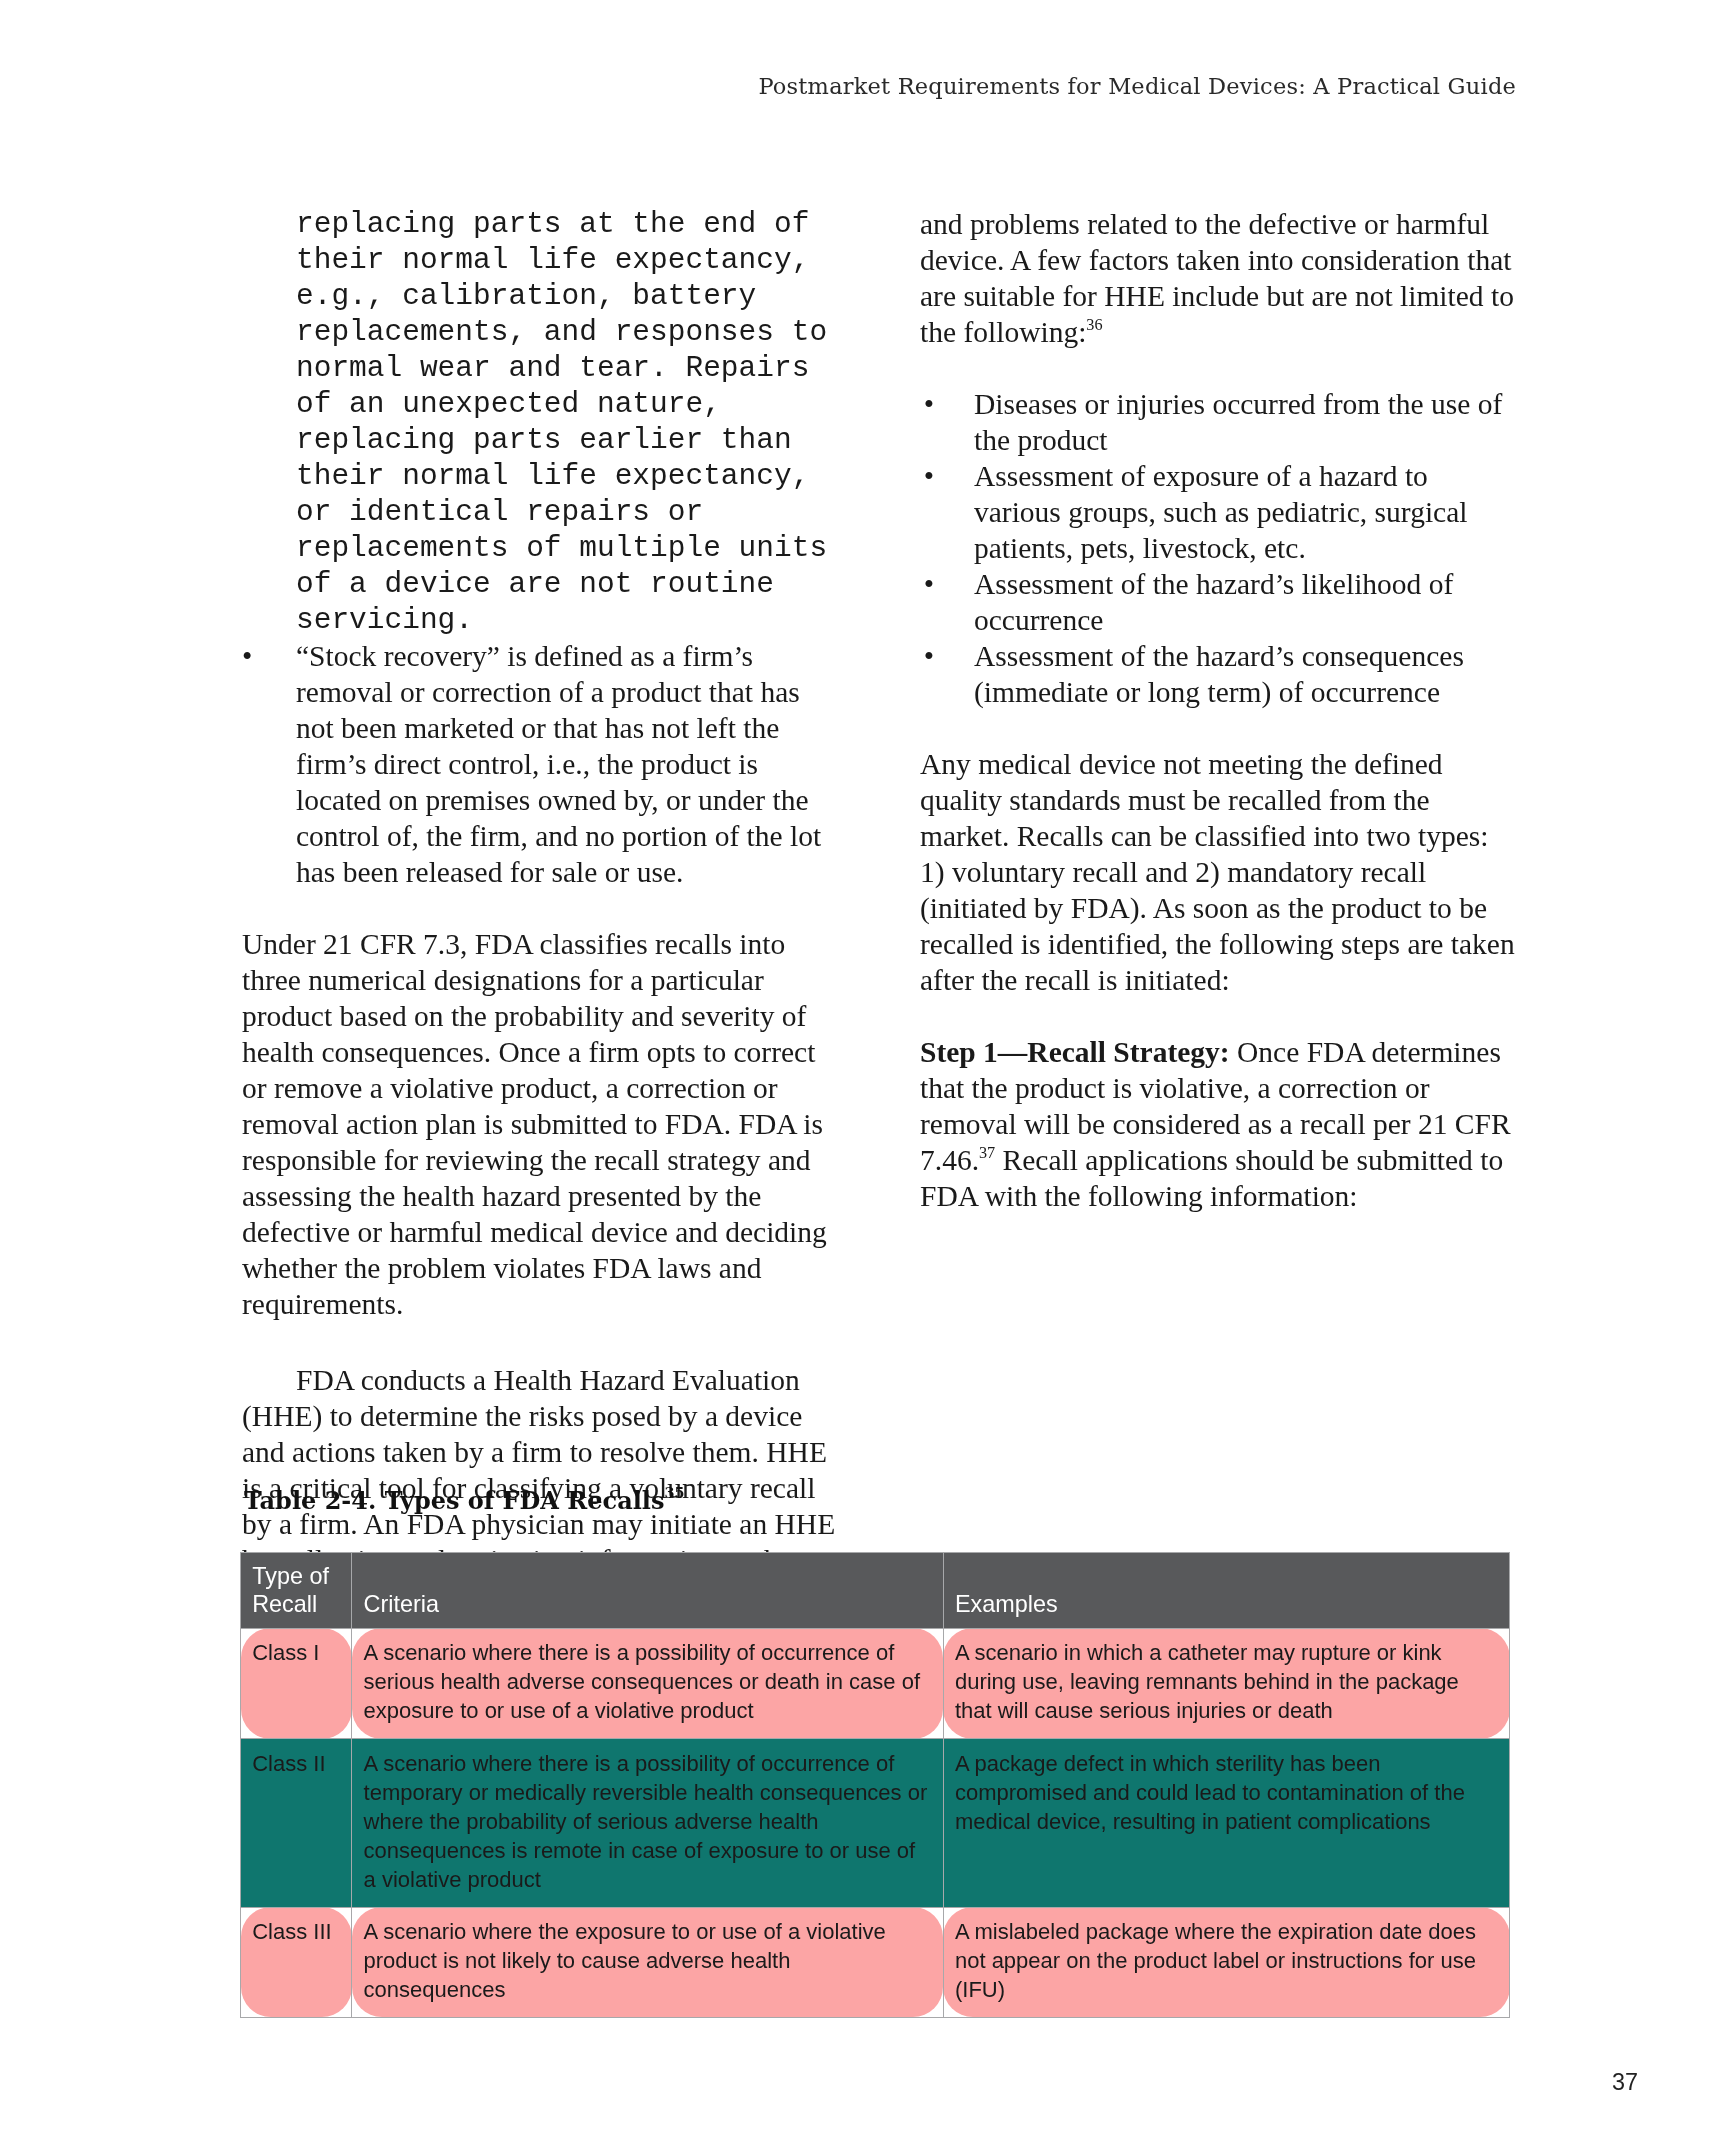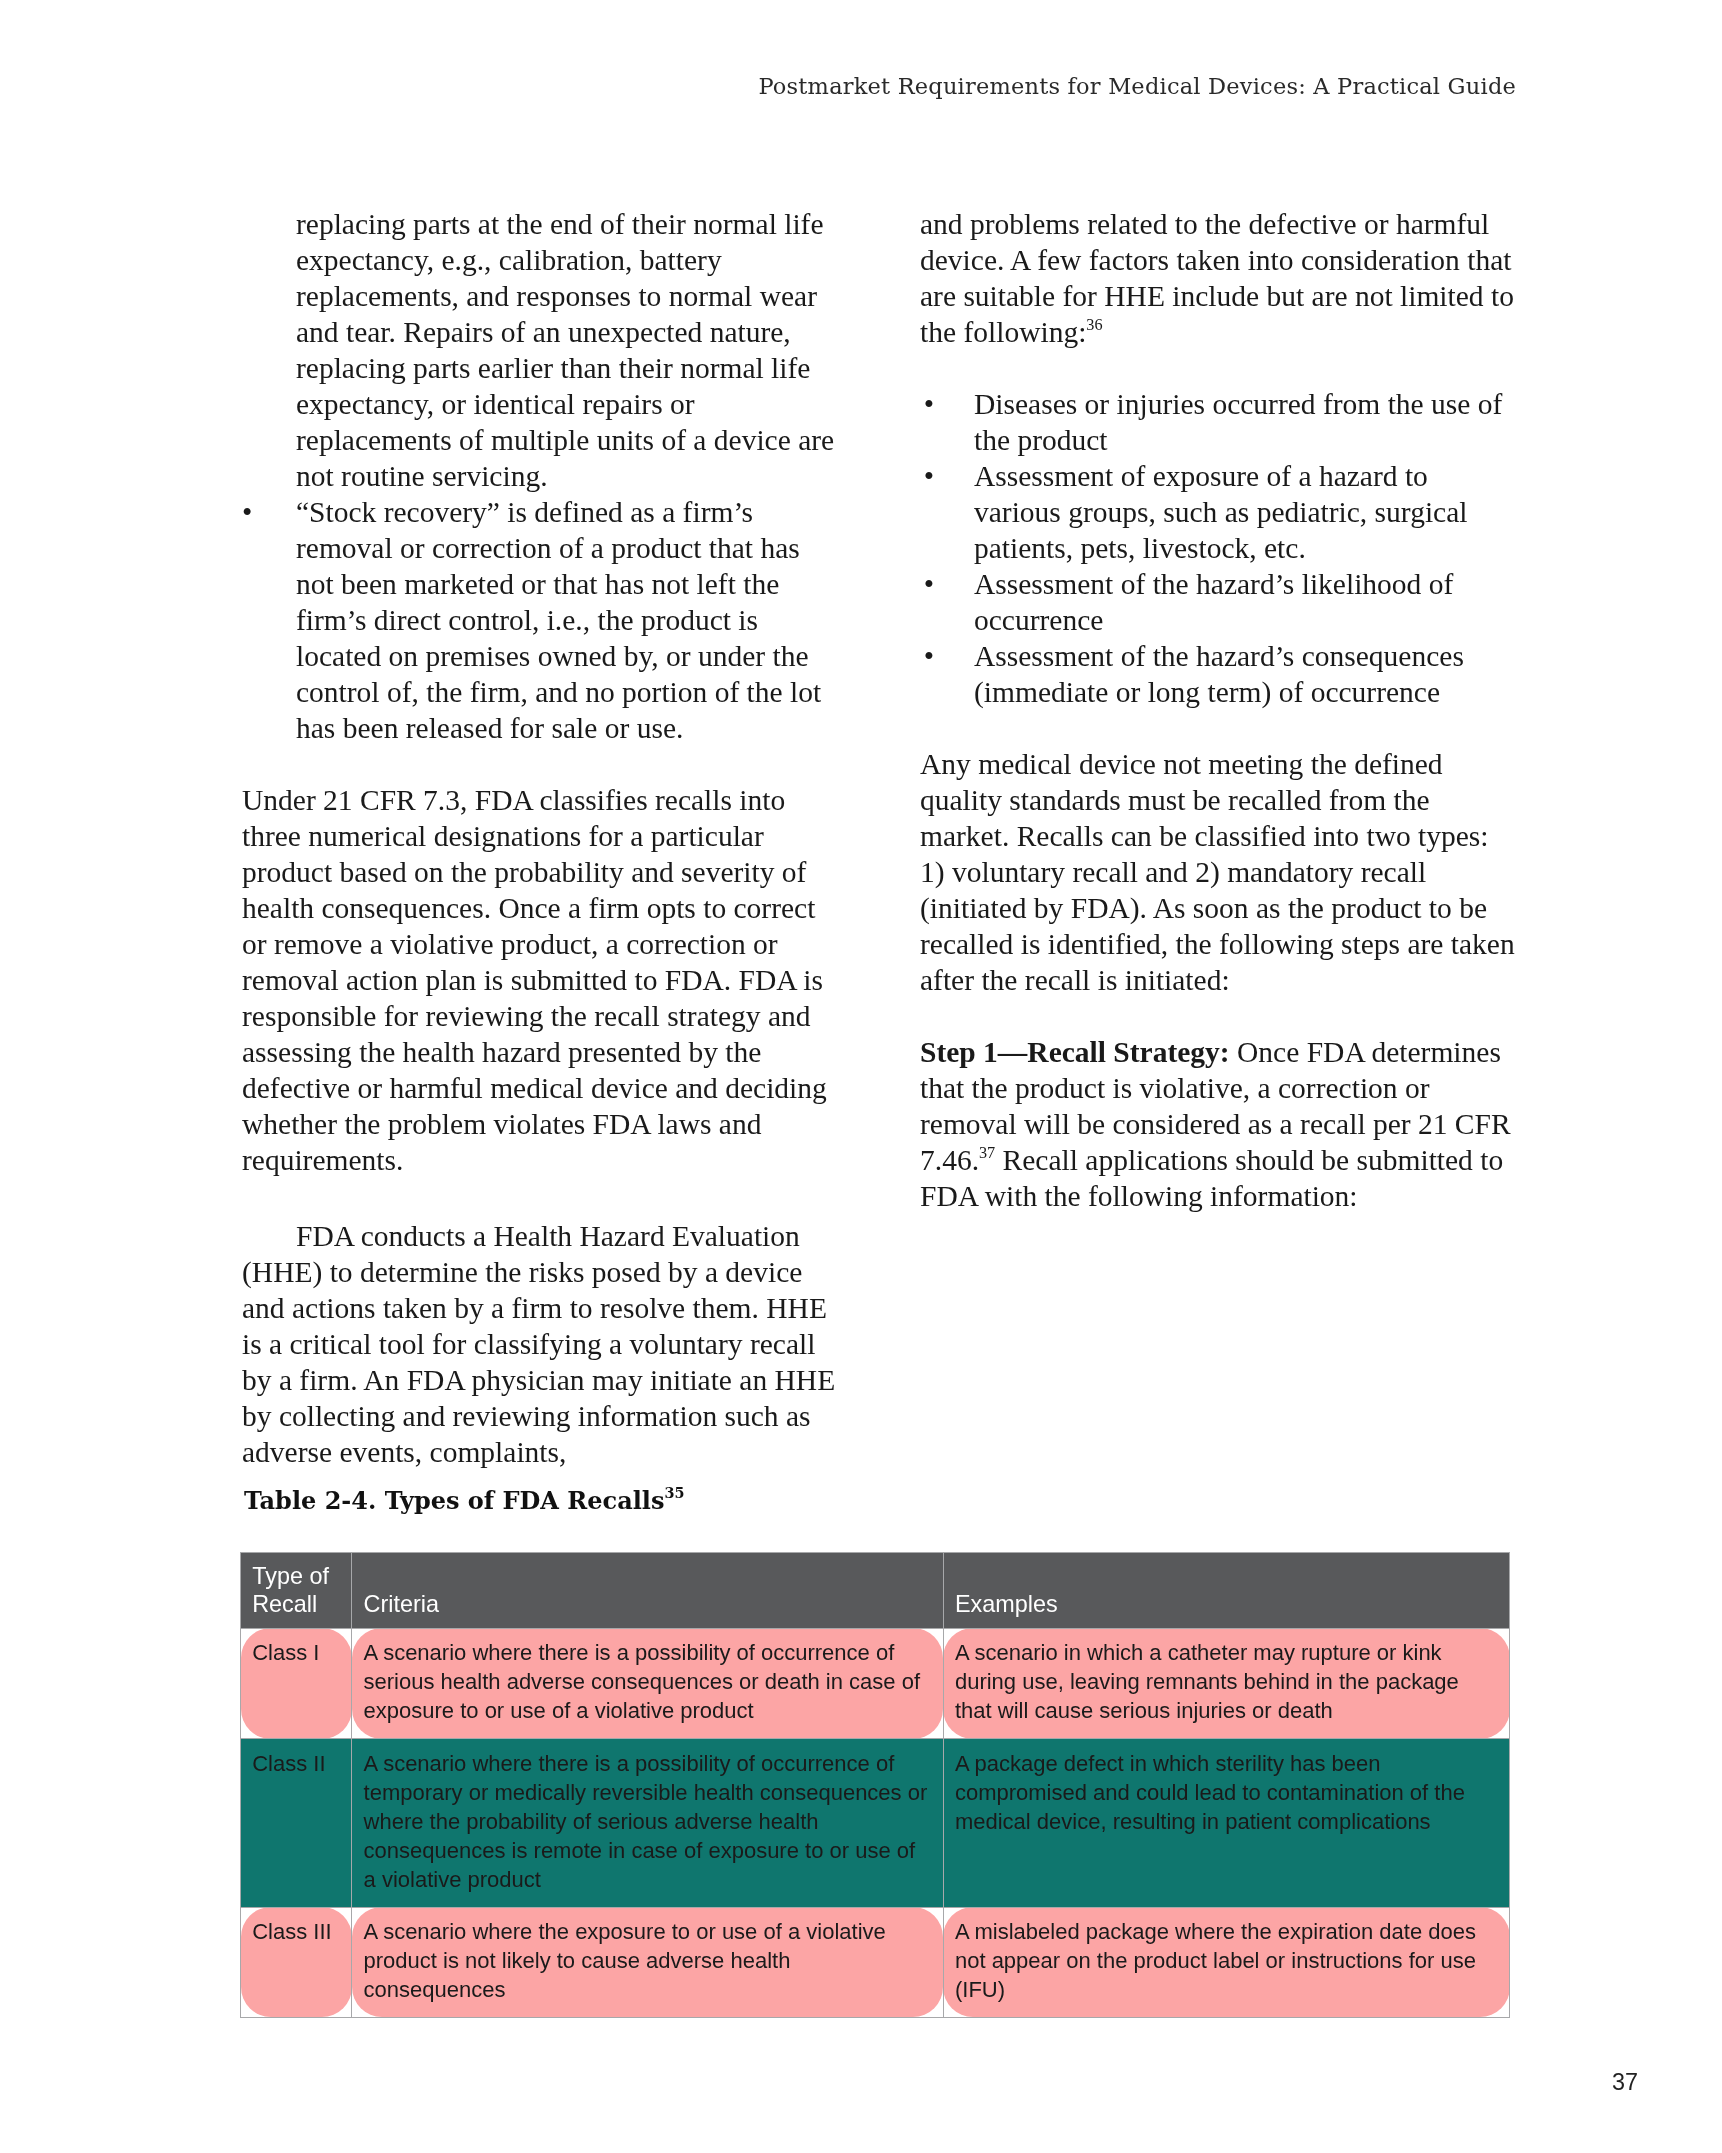--- a/index.html
+++ b/index.html
@@ -8,21 +8,21 @@
     position: absolute; top: 73px; right: 206px;
     font-family: "DejaVu Serif", serif; font-size: 22.5px; color: #2a2a2a; letter-spacing: 0.2px;
   }
   .col {
     position: absolute; top: 206px; width: 600px;
     font-family: "Liberation Serif", serif; font-size: 29.5px; line-height: 36px; color: #1a1a1a;
   }
   .col-left { left: 242px; }
   .col-right { left: 920px; }
   p { margin: 0; }
-  .indent-block { padding-left: 54px; }
+  .indent-block { padding-left: 54px; font-family: Liberation Mono, monospace; }
   .bullet { position: relative; padding-left: 54px; }
   .bullet .dot { position: absolute; left: 0; top: 0; }
   .gap { height: 36px; }
   .para-indent { text-indent: 54px; margin-top: 40px; }
   sup { font-size: 0.55em; line-height: 0; vertical-align: 0.75em; }
   .r-bullet { position: relative; padding-left: 54px; }
   .r-bullet .dot { position: absolute; left: 3.7px; top: 0; }
   .section-heading {
     font-family: "Liberation Sans", sans-serif; font-weight: bold; font-size: 35px;
     margin: 30px 0 11.2px 0; line-height: 41px; color: #111;

